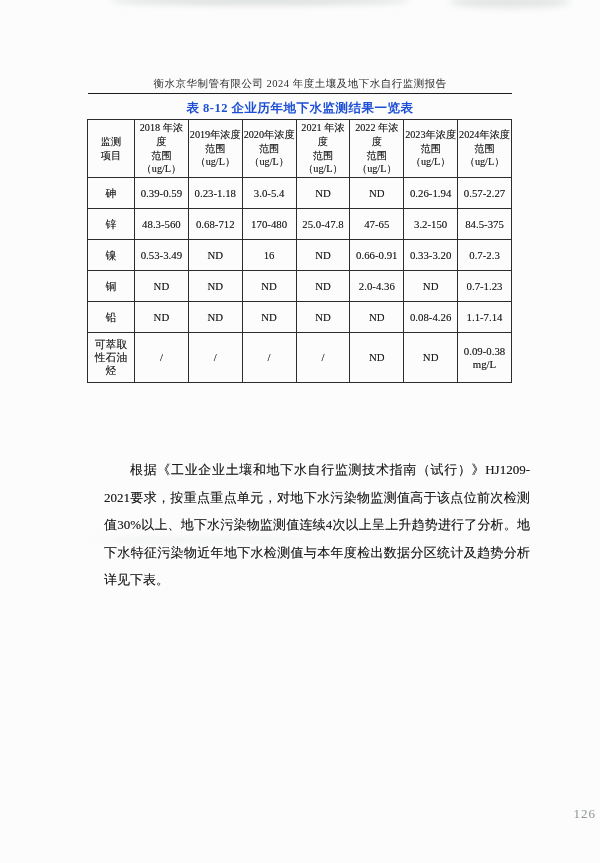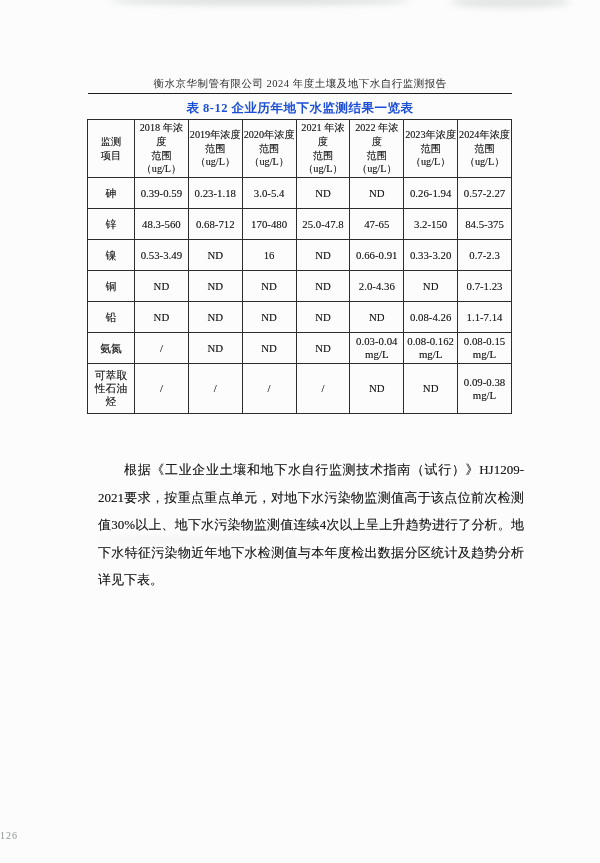--- a/index.html
+++ b/index.html
@@ -46,28 +46,28 @@
     text-shadow: 0 0 .4px rgba(40,40,40,.55);
   }
   table.gw th {
     font-weight: normal; font-size: 10.2px; line-height: 1.35; height: 50px;
   }
   table.gw td { font-size: 10.8px; line-height: 1.18; height: 31px; }
   table.gw tr.tall td { height: 50px; }
   table.gw col.item-col { width: 47px; }
 
   .analysis {
-    position: absolute; top: 456px; left: 98px; width: 426px;
+    position: absolute; top: 456px; left: 104px; width: 426px;
     font-size: 13px; line-height: 27.5px; color: #1b1b1b;
     text-align: justify; text-indent: 2em;
     text-shadow: 0 0 .4px rgba(40,40,40,.5);
   }
   .page-number {
     position: absolute; top: 806px; left: 0; width: 596px;
-    text-align: left; font-size: 10px; color: #8d9394; letter-spacing: 1px; margin-top: 24px;
+    text-align: right; font-size: 13px; color: #8d9394; letter-spacing: 1px;
   }
 </style>
 </head>
 <body>
 
 <div class="smudge a"></div>
 <div class="smudge b"></div>
 <div class="smudge c"></div>
 
 <div class="doc-header">衡水京华制管有限公司 2024 年度土壤及地下水自行监测报告</div>
@@ -157,33 +157,20 @@
       <tr>
         <td>铅</td>
         <td>ND</td>
         <td>ND</td>
         <td>ND</td>
         <td>ND</td>
         <td>ND</td>
         <td>0.08-4.26</td>
         <td>1.1-7.14</td>
       </tr>
-      <tr>
-        <td>氨氮</td>
-        <td>/</td>
-        <td>ND</td>
-        <td>ND</td>
-        <td>ND</td>
-        <td>0.03-0.04
-mg/L</td>
-        <td>0.08-0.162
-mg/L</td>
-        <td>0.08-0.15
-mg/L</td>
-      </tr>
       <tr class="tall">
         <td>可萃取
 性石油
 烃</td>
         <td>/</td>
         <td>/</td>
         <td>/</td>
         <td>/</td>
         <td>ND</td>
         <td>ND</td>

